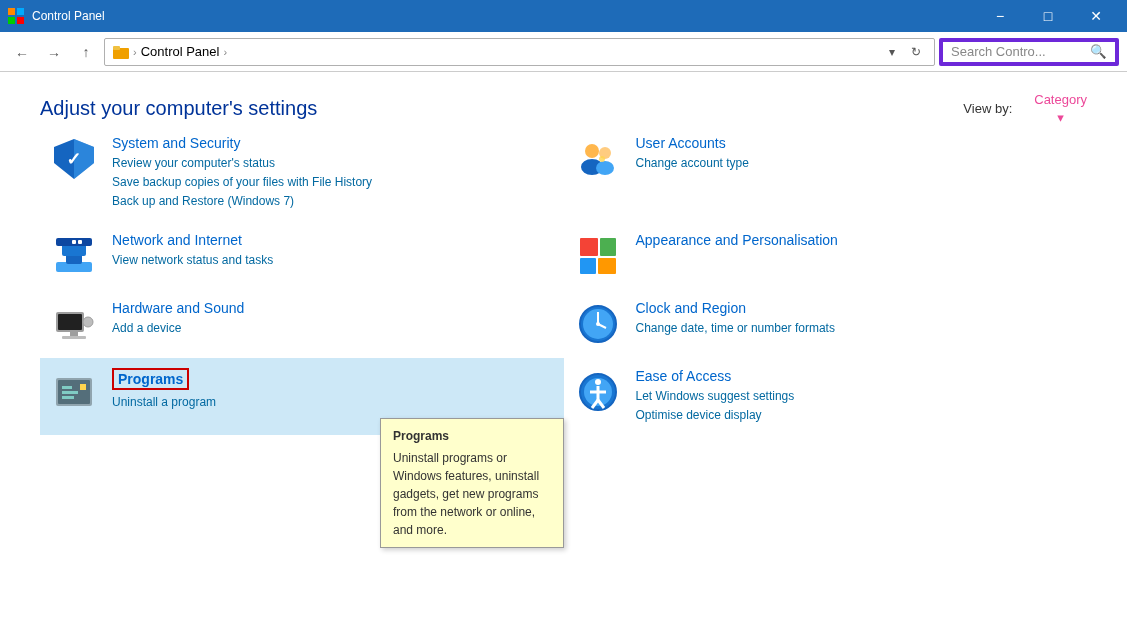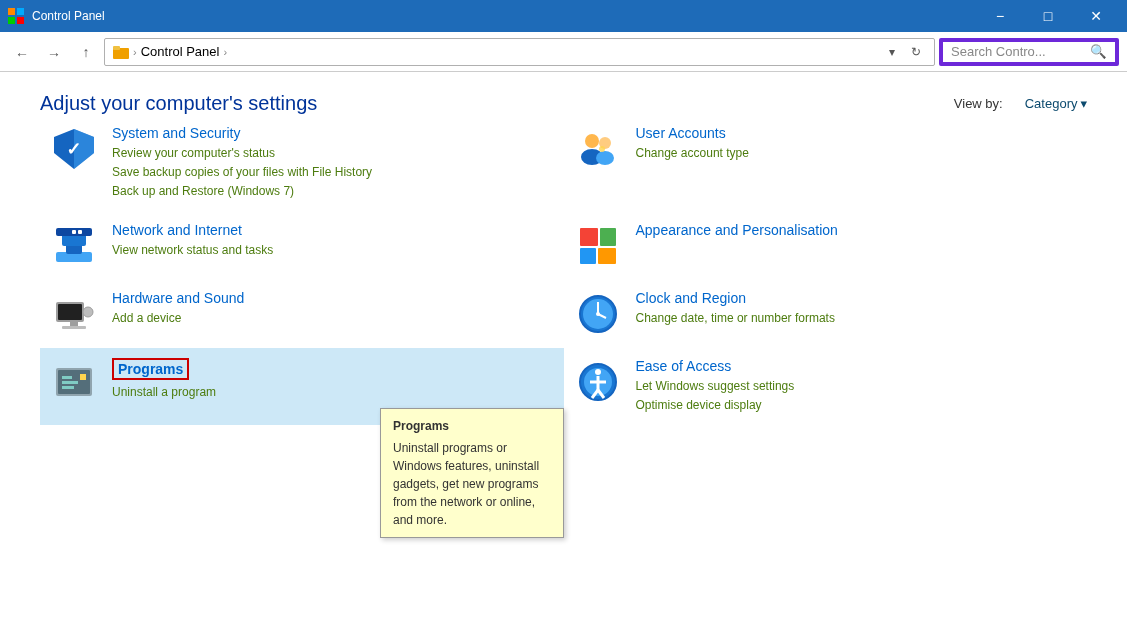--- a/index.html
+++ b/index.html
@@ -64,22 +64,22 @@
     }
 
     .page-header {
       display: flex;
       justify-content: space-between;
       align-items: center;
     }
     .page-title { color: #003399; font-size: 20px; font-weight: normal; }
     .view-by { display: flex; align-items: center; gap: 22px; color: #333; font-size: 13px; }
     .view-by-btn {
-      background: none; border: none; cursor: pointer; color: #0c4a6e; font-size: 13px;
-      display: flex; align-items: center; gap: 3px;
+      background: none; border: none; cursor: pointer; color: #ec4899; font-size: 13px;
+      display: flex; align-items: center; gap: 3px; flex-direction: column;
     }
 
     
     .categories-grid {
       display: grid;
       grid-template-columns: 1fr 1fr;
       gap: 0;
     }
 
     .category-item {
@@ -101,21 +101,21 @@
       color: #0066cc; font-size: 14px; cursor: pointer; text-decoration: none;
       display: block; margin-bottom: 3px;
     }
     .cat-title.programs-highlighted {
       color: #0066cc; font-weight: bold;
       border: 2px solid #cc0000;
       display: inline-block;
       padding: 1px 4px;
     }
     .cat-link {
-      color: #4d7c0f; font-size: 12px; display: block; cursor: pointer;
+      color: #0369a1; font-size: 12px; display: block; cursor: pointer;
       text-decoration: none; line-height: 1.6;
     }
 
     
     .tooltip-popup {
       position: absolute;
       top: 60px;
       left: 340px;
       background: #ffffcc;
       border: 1px solid #999;

